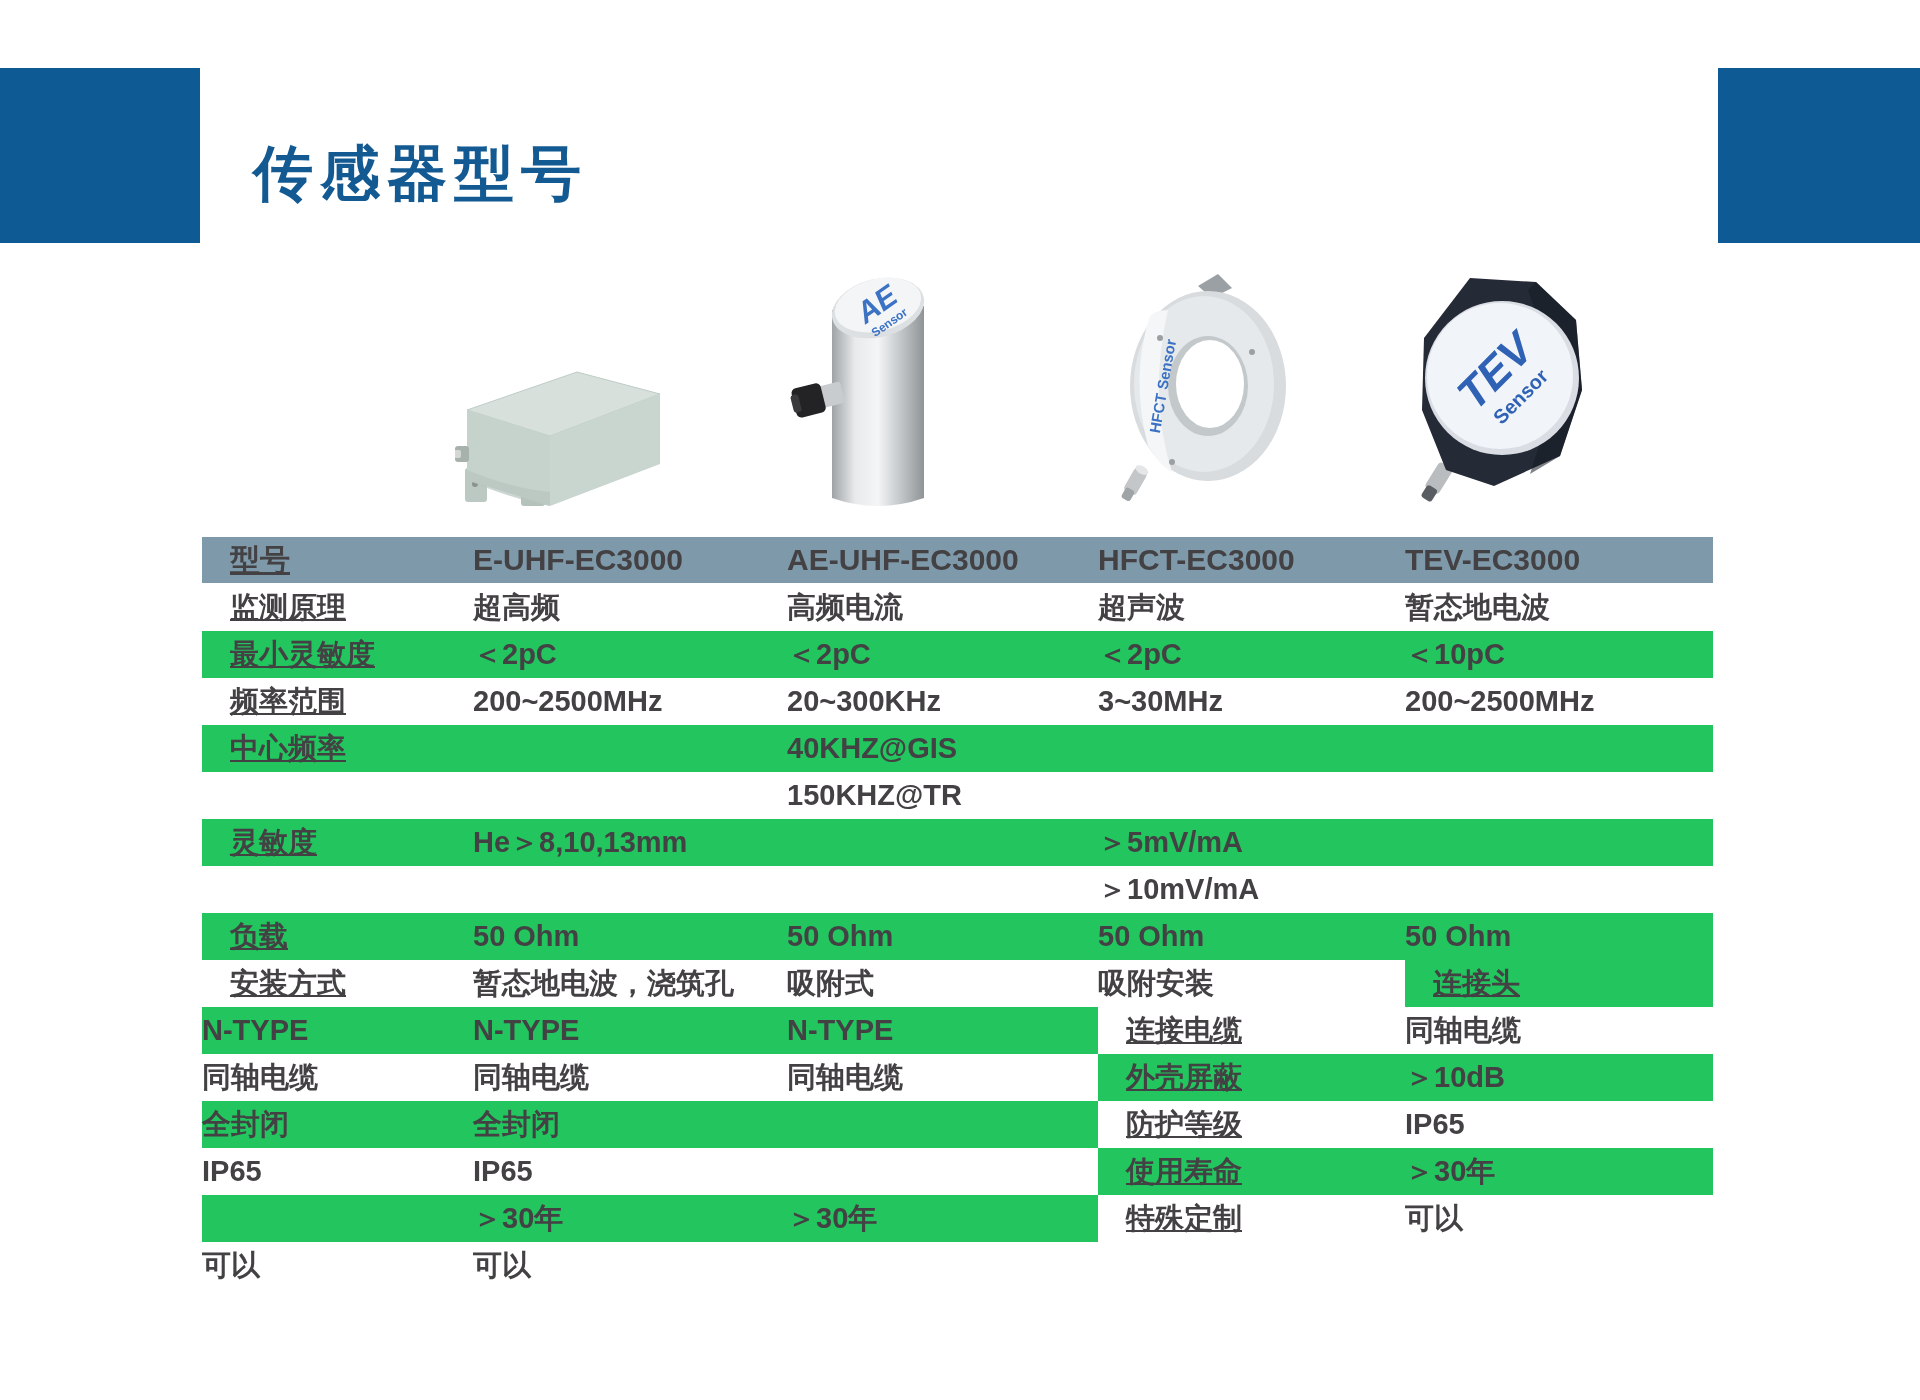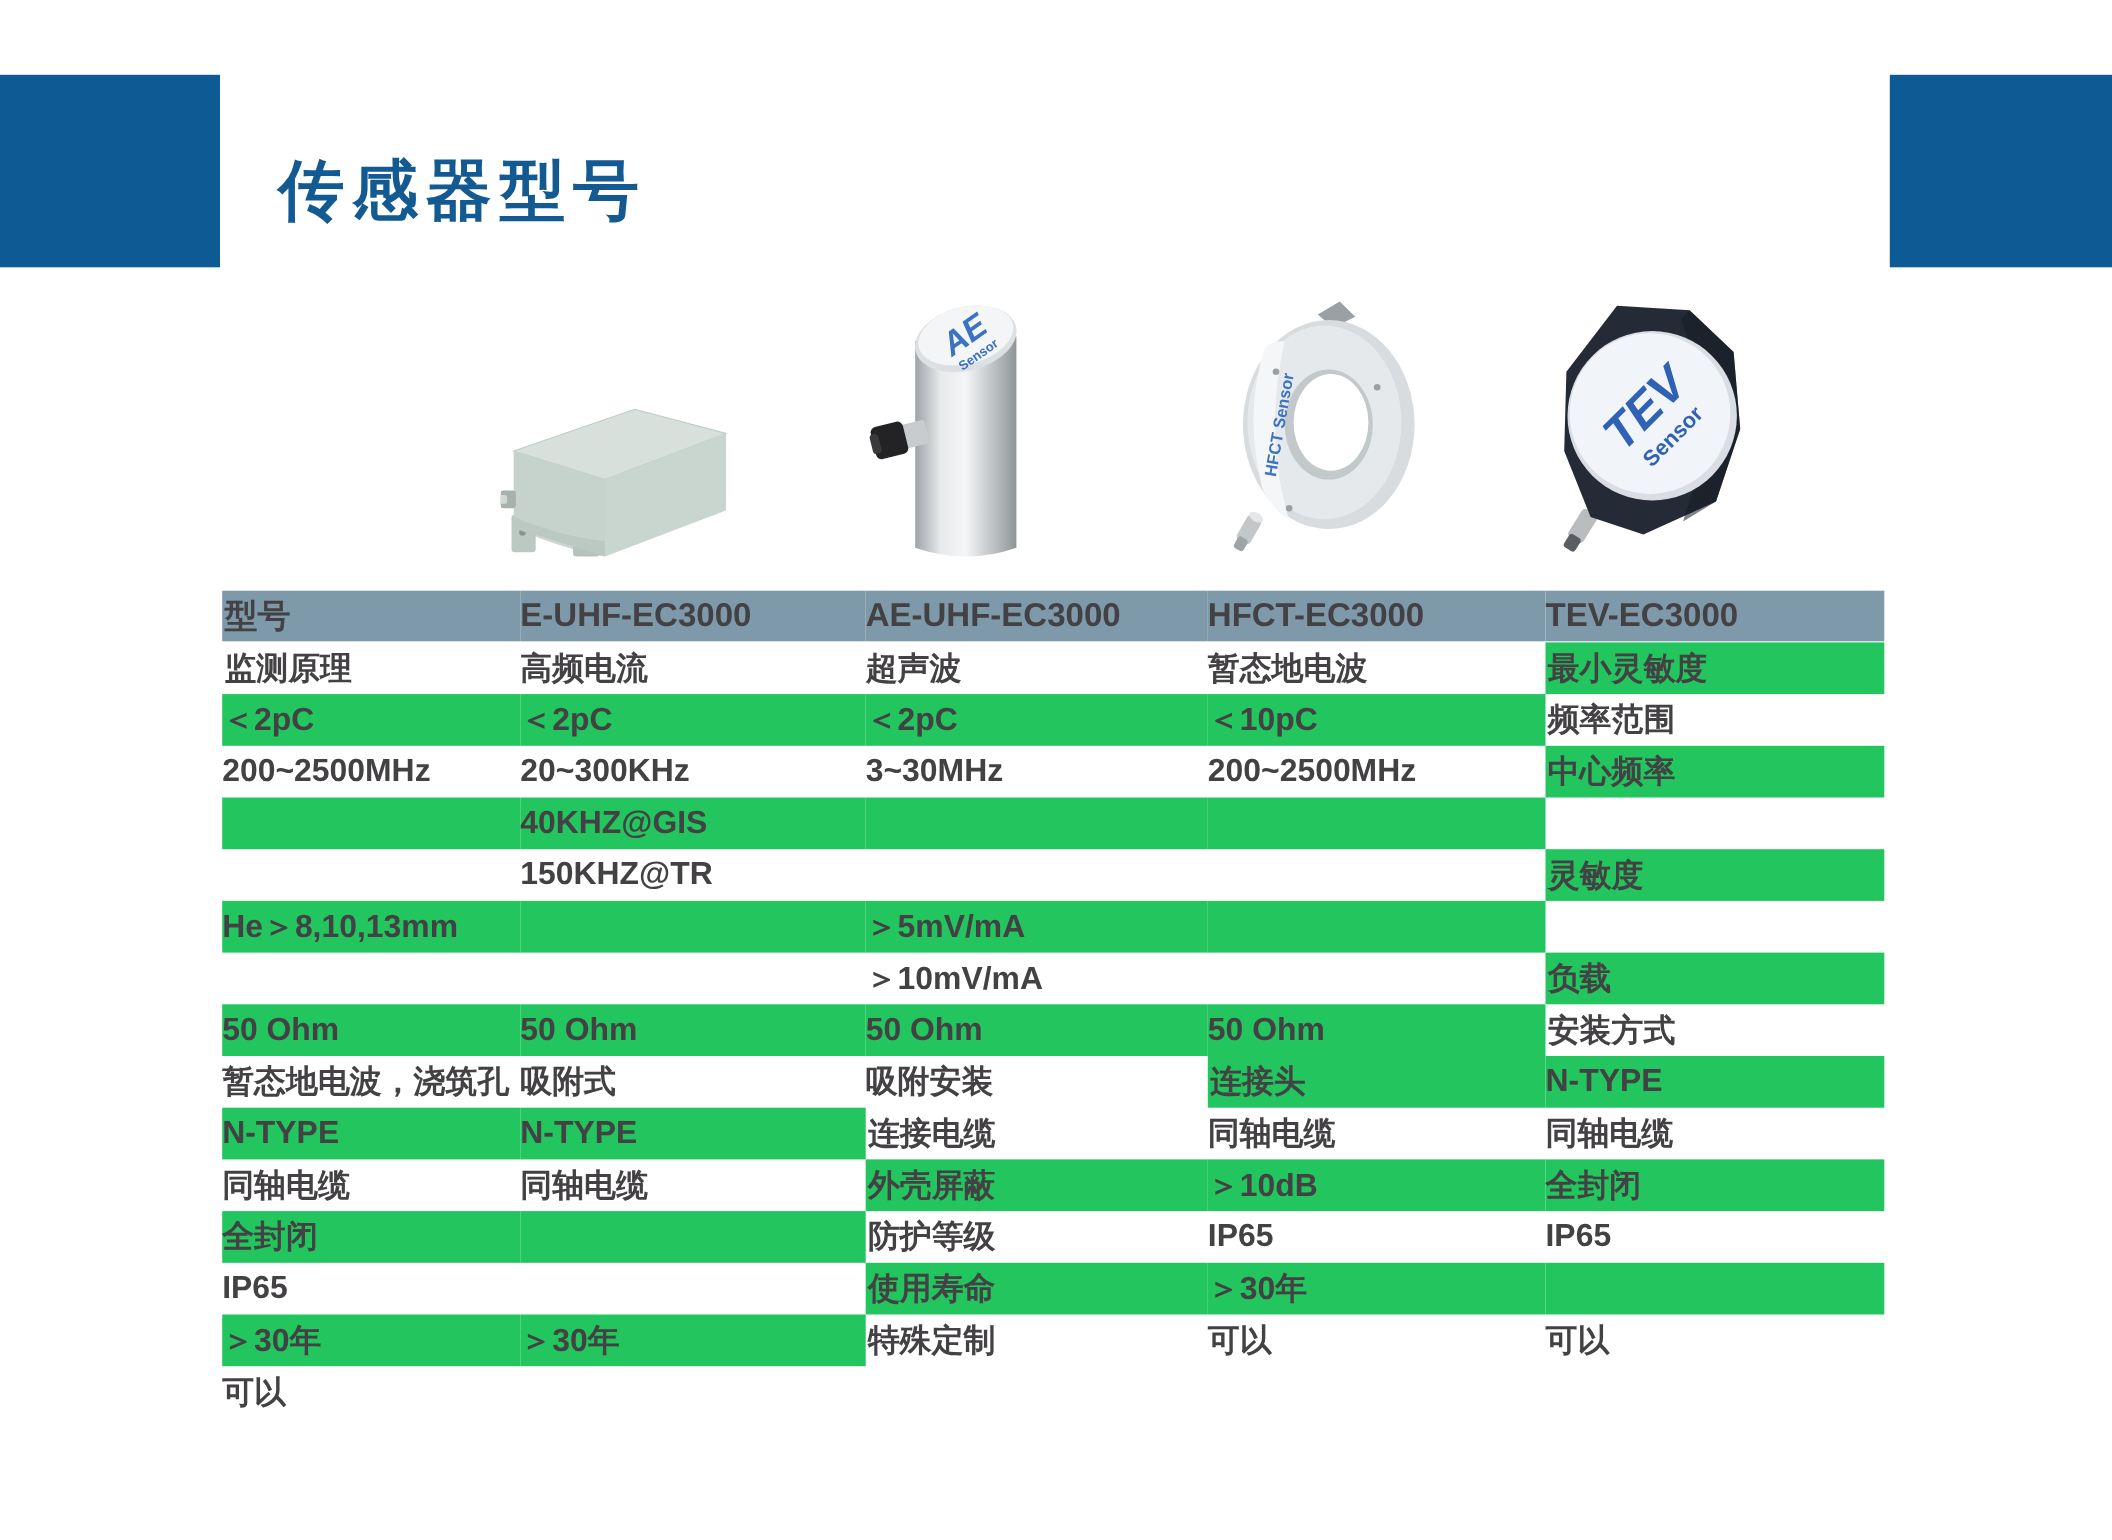--- a/index.html
+++ b/index.html
@@ -15,21 +15,21 @@
                 font-weight:700; letter-spacing:7px; color:#135A92; }
 
   .product-img { position:absolute; }
 
   .spec-table { position:absolute; left:202px; top:537px; width:1511px;
                 display:grid; grid-template-columns:271px 314px 311px 307px 308px;
                 grid-auto-rows:47px; }
   .spec-table .hdr-cell { height:46px; background:#7E99A9; }
   .cell { display:flex; align-items:center; font-size:29px; font-weight:700;
           color:#434143; white-space:nowrap; overflow:visible; }
-  .cell.label { padding-left:2px; }
+  .cell.label { padding-left:28px;text-decoration:underline; }
   .cell.model { font-size:30px; }
   .row-light  { background:#22c55e; }
 
   svg text { font-family:"Liberation Sans","DejaVu Sans",sans-serif; }
 </style>
 </head>
 <body>
 
 <div class="page">
 
@@ -119,20 +119,21 @@
   </svg>
 
   <div class="spec-table">
     <div class="cell label model hdr-cell">型号</div>
     <div class="cell model hdr-cell">E-UHF-EC3000</div>
     <div class="cell model hdr-cell">AE-UHF-EC3000</div>
     <div class="cell model hdr-cell">HFCT-EC3000</div>
     <div class="cell model hdr-cell">TEV-EC3000</div>
 
   <div class="cell label">监测原理</div>
+  <div class="cell">超高频</div>
   <div class="cell">高频电流</div>
   <div class="cell">超声波</div>
   <div class="cell">暂态地电波</div>
 
   <div class="cell label row-light">最小灵敏度</div>
   <div class="cell row-light">＜2pC</div>
   <div class="cell row-light">＜2pC</div>
   <div class="cell row-light">＜2pC</div>
   <div class="cell row-light">＜10pC</div>
 

